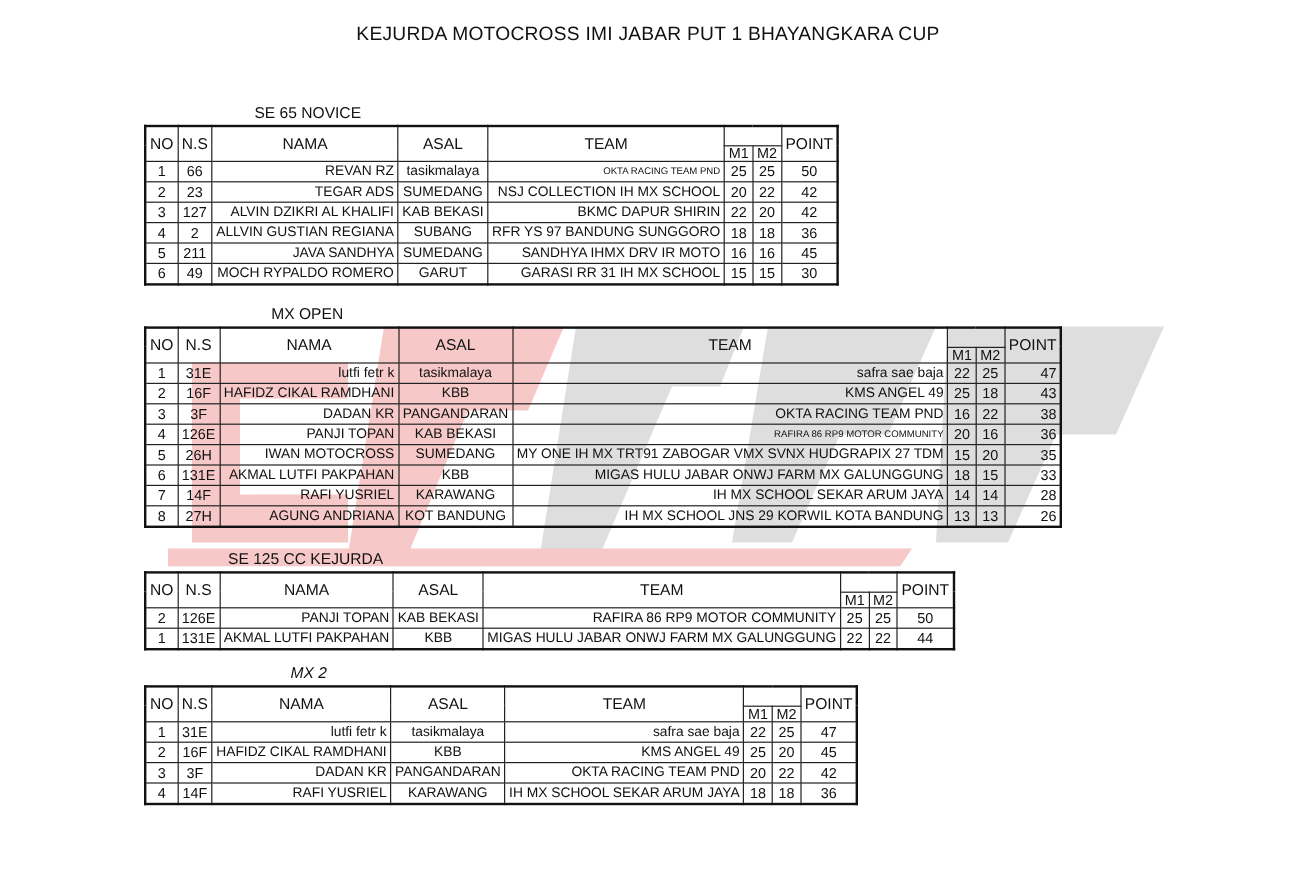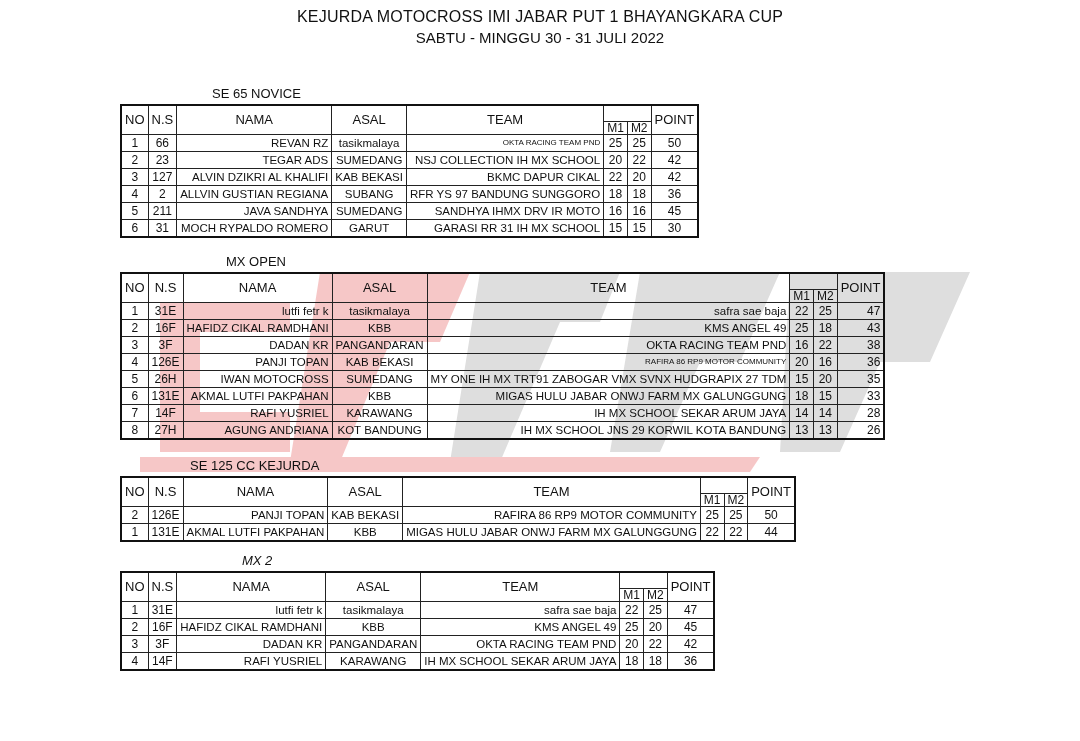--- a/index.html
+++ b/index.html
@@ -1,18 +1,18 @@
 <!DOCTYPE html>
 <html><head>
 <meta charset="utf-8">
 <style>
   html, body { margin: 0; padding: 0; background: #ffffff; }
   body { width: 1080px; height: 741px; position: relative; overflow: hidden; font-family: "Liberation Sans", sans-serif; color: #111; }
   .header { position: absolute; top: 8px; left: 0; width: 1080px; text-align: center; }
-  .h1 { font-size: 16px; letter-spacing: 0.2px; margin-top: 0; }
+  .h1 { font-size: 16px; letter-spacing: 0.2px; margin-top: 12px; }
   .h2 { font-size: 15px; margin-top: 3px; }
   .h3 { font-size: 12px; margin-top: 3px; }
 
   .watermark { position: absolute; left: 140px; top: 262px; width: 840px; height: 210px; pointer-events: none; z-index: 0; }
   .section { position: absolute; left: 120px; z-index: 1; }
   .section-title { position: absolute; font-size: 13px; white-space: nowrap; }
   table { border-collapse: collapse; table-layout: fixed; position: absolute; left: 0; padding-left: 17px; }
   td, th { border: 1px solid #222; padding: 0 3px; font-weight: normal; white-space: nowrap; overflow: hidden; }
   th { font-size: 13px; }
   td { font-size: 12px; height: 16px; line-height: 16px; }
@@ -22,21 +22,20 @@
   .name, .team, .asal { font-family: "Liberation Sans Narrow", "Liberation Sans", sans-serif; font-size: 11.5px; }
   .team.small { font-size: 8px; }
   table.t { border: 2px solid #111; }
   .m-head-empty { height: 14px; }
 </style>
 </head>
 <body>
 
 <div class="header">
   <div class="h1">KEJURDA MOTOCROSS IMI JABAR PUT 1 BHAYANGKARA CUP</div>
-  <div class="h2">SABTU - MINGGU 30 - 31 JULI 2022</div>
 </div>
 
 <svg class="watermark" viewBox="0 0 840 210" xmlns="http://www.w3.org/2000/svg">
   <g opacity="0.28">
     <path d="M20 40 L150 40 L150 70 L60 70 L60 150 L150 150 L150 190 L20 190 Z" fill="#e23b3b"></path>
     <path d="M180 10 L330 10 L300 80 L250 80 L200 200 L150 200 Z" fill="#e23b3b"></path>
     <path d="M340 10 L480 10 L460 60 L420 60 L360 200 L310 200 Z" fill="#8a8a8a"></path>
     <path d="M500 10 L640 10 L600 100 L560 100 L520 190 L470 190 Z" fill="#8a8a8a"></path>
     <path d="M650 10 L830 10 L790 100 L740 100 L700 190 L640 190 Z" fill="#8a8a8a"></path>
     <path d="M0 195 L620 195 L610 210 L0 210 Z" fill="#e23b3b"></path>
@@ -91,21 +90,21 @@
             <td class="l team">NSJ COLLECTION IH MX SCHOOL</td>
             <td class="c">20</td>
             <td class="c">22</td>
             <td class="c">42</td>
           </tr>
           <tr>
             <td class="c">3</td>
             <td class="c">127</td>
             <td class="l name">ALVIN DZIKRI AL KHALIFI</td>
             <td class="c asal">KAB BEKASI</td>
-            <td class="l team">BKMC DAPUR CIKAL</td>
+            <td class="l team">BKMC DAPUR SHIRIN</td>
             <td class="c">22</td>
             <td class="c">20</td>
             <td class="c">42</td>
           </tr>
           <tr>
             <td class="c">4</td>
             <td class="c">2</td>
             <td class="l name">ALLVIN GUSTIAN REGIANA</td>
             <td class="c asal">SUBANG</td>
             <td class="l team">RFR YS 97 BANDUNG SUNGGORO</td>
@@ -118,21 +117,21 @@
             <td class="c">211</td>
             <td class="l name">JAVA SANDHYA</td>
             <td class="c asal">SUMEDANG</td>
             <td class="l team">SANDHYA IHMX DRV IR MOTO</td>
             <td class="c">16</td>
             <td class="c">16</td>
             <td class="c">45</td>
           </tr>
           <tr>
             <td class="c">6</td>
-            <td class="c">31</td>
+            <td class="c">49</td>
             <td class="l name">MOCH RYPALDO ROMERO</td>
             <td class="c asal">GARUT</td>
             <td class="l team">GARASI RR 31 IH MX SCHOOL</td>
             <td class="c">15</td>
             <td class="c">15</td>
             <td class="c">30</td>
           </tr>
         </tbody>
       </table>
     </div>

